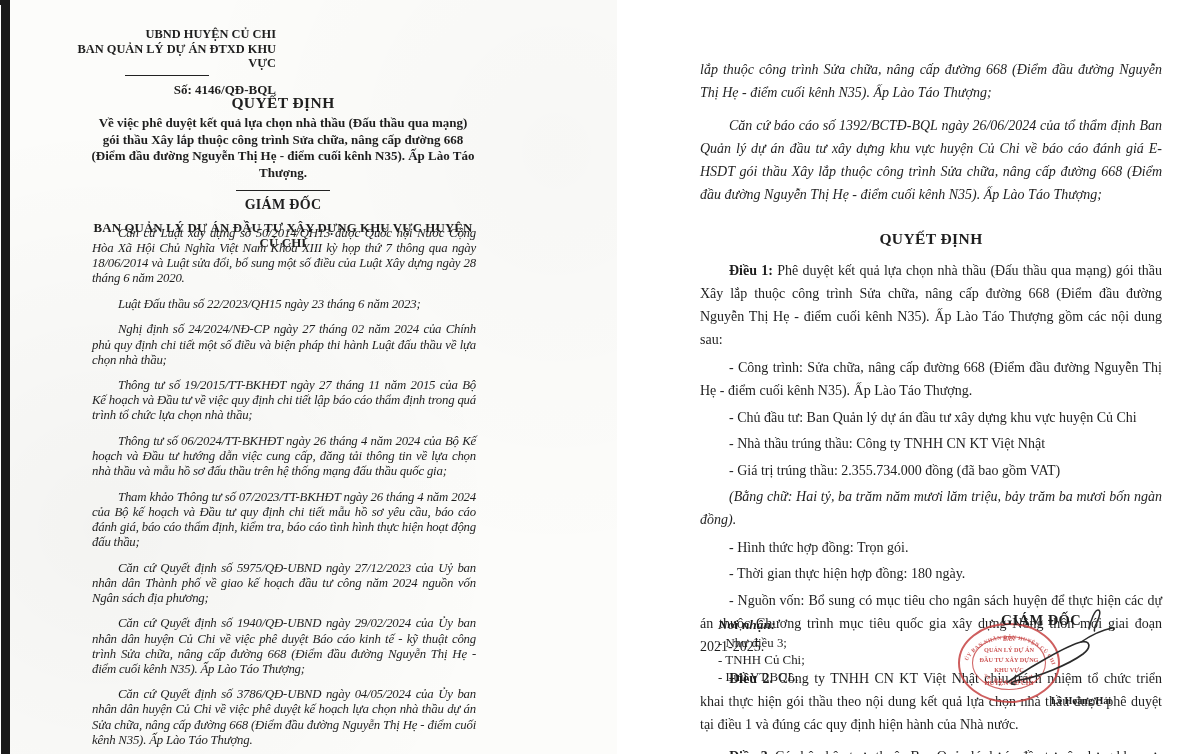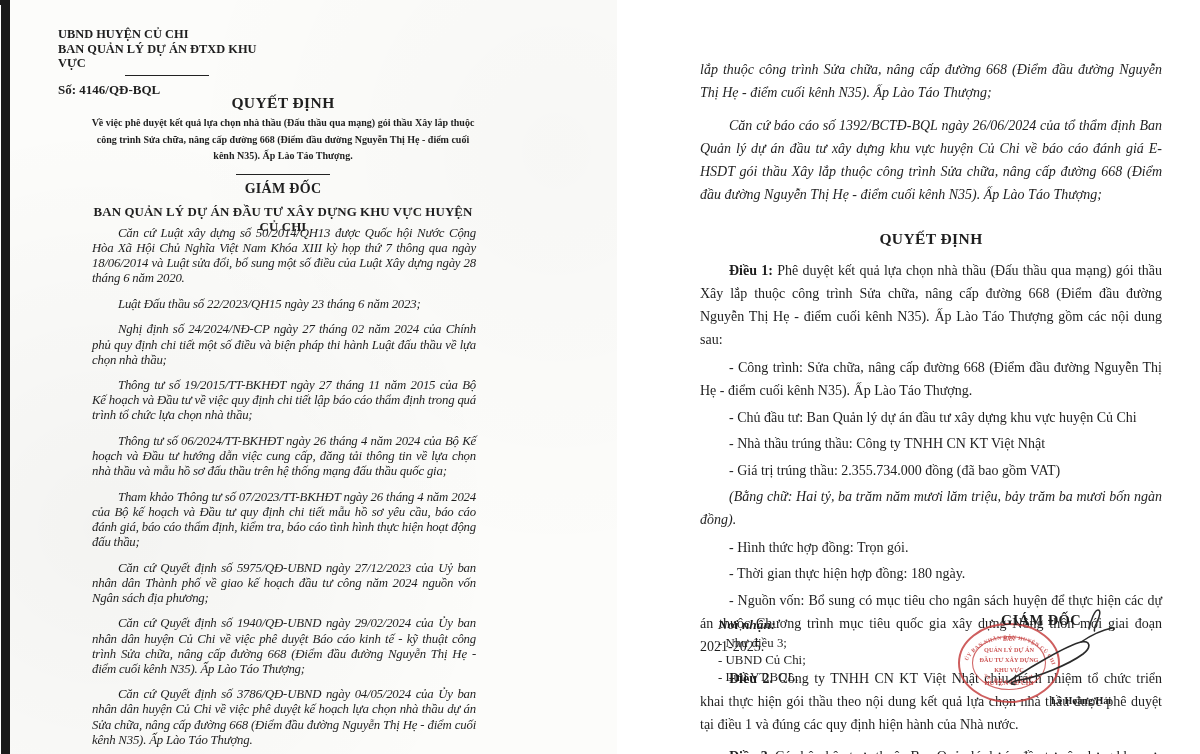--- a/index.html
+++ b/index.html
@@ -11,32 +11,32 @@
   
   .scan-strip-left{position:absolute;left:1px;top:0;width:9px;height:754px;background:#1a1a1a;}
   .scan-bar-top{position:absolute;left:0;top:0;width:618px;height:5px;background:#1a1a1a;}
   .page-left-bg{position:absolute;left:10px;top:0;width:607px;height:754px;
     background:radial-gradient(ellipse at 15% 70%, rgba(0,0,0,0.035), transparent 55%),
                radial-gradient(ellipse at 90% 20%, rgba(0,0,0,0.02), transparent 50%),#fcfcfa;}
   .page-right-bg{position:absolute;left:617px;top:0;width:583px;height:754px;background:#ffffff;}
 
   
   .lp-header{position:absolute;left:58px;top:27px;width:452px;display:flex;}
-  .lp-org{width:218px;text-align:left;font-weight:bold;font-size:12.4px;line-height:14.5px;}
+  .lp-org{width:218px;text-align:right;font-weight:bold;font-size:12.4px;line-height:14.5px;}
   .lp-nat{flex:1;text-align:center;font-weight:bold;font-size:12.9px;line-height:14.5px;}
   .rule{border-top:1.6px solid #222;height:0;margin:4px auto 0;}
   .rule-org{width:84px;}
   .rule-nat{width:118px;}
   .doc-number{margin-top:7px;font-size:13px;font-weight:bold;}
   .date-line{margin-top:6px;font-size:13px;font-weight:bold;font-style:italic;}
 
   
   .lp-title-block{position:absolute;left:90px;top:94px;width:386px;text-align:center;}
   .lp-decision{font-size:15.5px;font-weight:bold;letter-spacing:.4px;}
-  .lp-subtitle{font-size:10px;font-weight:bold;line-height:16.6px;margin-top:3px;}
+  .lp-subtitle{font-size:13px;font-weight:bold;line-height:16.6px;margin-top:3px;}
   .rule-mid{width:94px;border-top:1.6px solid #222;margin:9px auto 6px;}
   .lp-director{font-size:14px;font-weight:bold;letter-spacing:.3px;}
   .lp-orgfull{font-size:12.9px;font-weight:bold;margin-top:8px;letter-spacing:.1px;}
 
   
   .lp-recitals{position:absolute;left:92px;top:226px;width:384px;}
   .lp-recitals p{
     margin:0 0 10.5px;font-size:12.8px;line-height:15.1px;font-style:italic;
     text-align:justify;text-indent:26px;letter-spacing:-0.2px;
   }
@@ -119,21 +119,21 @@
   <p class="item">- Thời gian thực hiện hợp đồng: 180 ngày.</p>
   <p class="item">- Nguồn vốn: Bổ sung có mục tiêu cho ngân sách huyện để thực hiện các dự án thuộc Chương trình mục tiêu quốc gia xây dựng Nông thôn mới giai đoạn 2021-2025.</p>
 
   <p class="article art-gap"><span class="lbl">Điều 2.</span> <span>Công ty TNHH CN KT Việt Nhật chịu trách nhiệm tổ chức triển khai thực hiện gói thầu theo nội dung kết quả lựa chọn nhà thầu được phê duyệt tại điều 1 và đúng các quy định hiện hành của Nhà nước.</span></p>
   <p class="article art-gap"><span class="lbl">Điều 3.</span> <span>Các bộ phận trực thuộc Ban Quản lý dự án đầu tư xây dựng khu vực huyện Củ Chi và các đơn vị liên quan có trách nhiệm thực hiện quyết định này kể từ ngày ký.</span></p>
 </div>
 
 <div class="recipients">
   <div class="rc-label">Nơi nhận:</div>
   <div class="rc-item">- Như điều 3;</div>
-  <div class="rc-item">- UBND Củ Chi;</div>
+  <div class="rc-item">- TNHH Củ Chi;</div>
   <div class="rc-item">- Lưu.VT.BQL.</div>
 </div>
 
 <div class="sig-title">GIÁM ĐỐC</div>
 <div class="sig-name">Lê Hoàng Hải</div>
 
 <svg class="stamp-svg" width="106" height="84" viewBox="0 0 106 84">
   <ellipse cx="53" cy="42" rx="50" ry="39" fill="none" stroke="#c64242" stroke-width="2" opacity="0.85"></ellipse>
   <ellipse cx="53" cy="42" rx="36.5" ry="26.5" fill="none" stroke="#c64242" stroke-width="1.1" opacity="0.8"></ellipse>
   <path id="ringTop" d="M 10,44 A 44,33 0 0 1 96,44" fill="none"></path>

